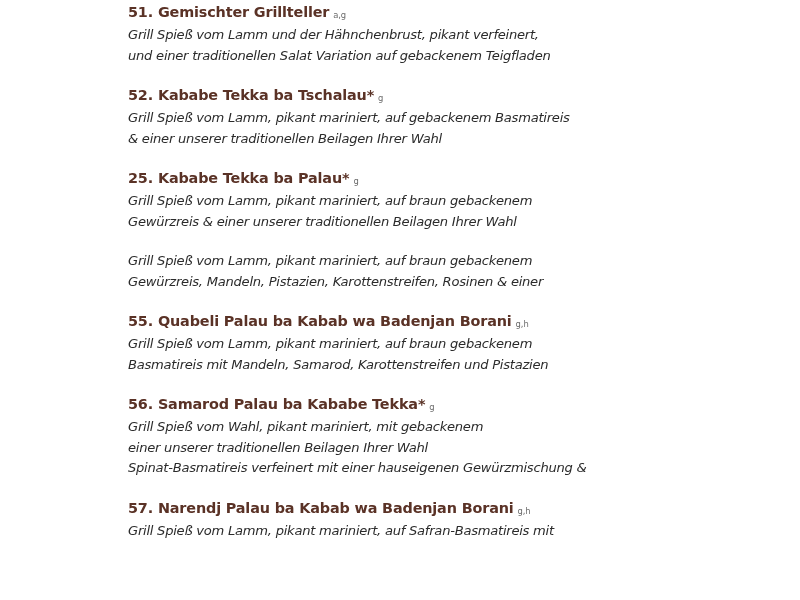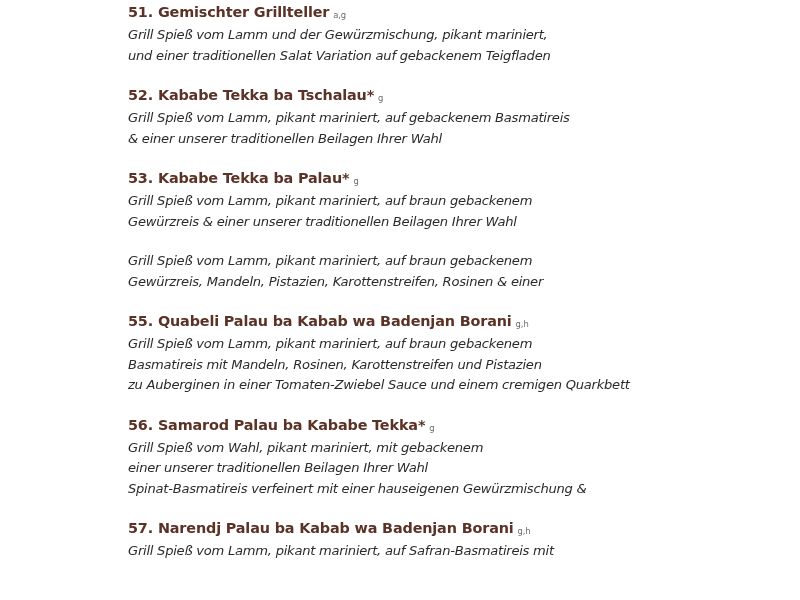--- a/index.html
+++ b/index.html
@@ -74,52 +74,51 @@
 </head>
 <body>
 
 <div id="menu-page">
   <div id="menu-list">
 
     <div class="menu-item first">
       <div class="item-title-row">
         <span class="item-title">51. Gemischter Grillteller</span><span class="item-allergens">a,g</span>
       </div>
-      <div class="item-desc">Grill Spieß vom Lamm und der Gewürzmischung, pikant mariniert,</div>
+      <div class="item-desc">Grill Spieß vom Lamm und der Hähnchenbrust, pikant verfeinert,</div>
       <div class="item-desc">und einer traditionellen Salat Variation auf gebackenem Teigfladen</div>
     </div>
 
     <div class="menu-item">
       <div class="item-title-row">
         <span class="item-title">52. Kababe Tekka ba Tschalau*</span><span class="item-allergens">g</span>
       </div>
       <div class="item-desc">Grill Spieß vom Lamm, pikant mariniert, auf gebackenem Basmatireis</div>
       <div class="item-desc">&amp; einer unserer traditionellen Beilagen Ihrer Wahl</div>
     </div>
 
     <div class="menu-item">
       <div class="item-title-row">
-        <span class="item-title">53. Kababe Tekka ba Palau*</span><span class="item-allergens">g</span>
+        <span class="item-title">25. Kababe Tekka ba Palau*</span><span class="item-allergens">g</span>
       </div>
       <div class="item-desc">Grill Spieß vom Lamm, pikant mariniert, auf braun gebackenem</div>
       <div class="item-desc">Gewürzreis &amp; einer unserer traditionellen Beilagen Ihrer Wahl</div>
     </div>
 
     <div class="menu-item">
       <div class="item-desc">Grill Spieß vom Lamm, pikant mariniert, auf braun gebackenem</div>
       <div class="item-desc">Gewürzreis, Mandeln, Pistazien, Karottenstreifen, Rosinen &amp; einer</div>
     </div>
 
     <div class="menu-item">
       <div class="item-title-row">
         <span class="item-title">55. Quabeli Palau ba Kabab wa Badenjan Borani</span><span class="item-allergens">g,h</span>
       </div>
       <div class="item-desc">Grill Spieß vom Lamm, pikant mariniert, auf braun gebackenem</div>
-      <div class="item-desc">Basmatireis mit Mandeln, Rosinen, Karottenstreifen und Pistazien</div>
-      <div class="item-desc">zu Auberginen in einer Tomaten-Zwiebel Sauce und einem cremigen Quarkbett</div>
+      <div class="item-desc">Basmatireis mit Mandeln, Samarod, Karottenstreifen und Pistazien</div>
     </div>
 
     <div class="menu-item">
       <div class="item-title-row">
         <span class="item-title">56. Samarod Palau ba Kababe Tekka*</span><span class="item-allergens">g</span>
       </div>
       <div class="item-desc">Grill Spieß vom Wahl, pikant mariniert, mit gebackenem</div>
       <div class="item-desc">einer unserer traditionellen Beilagen Ihrer Wahl</div>
       <div class="item-desc">Spinat-Basmatireis verfeinert mit einer hauseigenen Gewürzmischung &amp;</div>
     </div>

